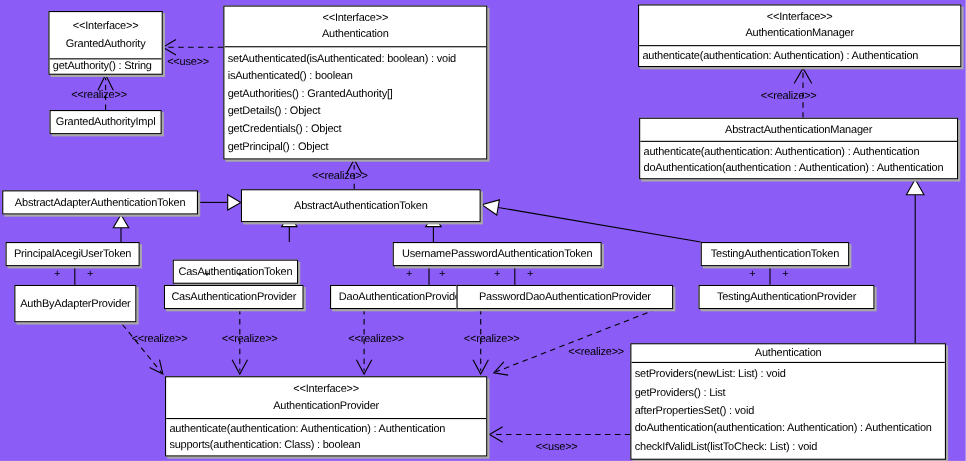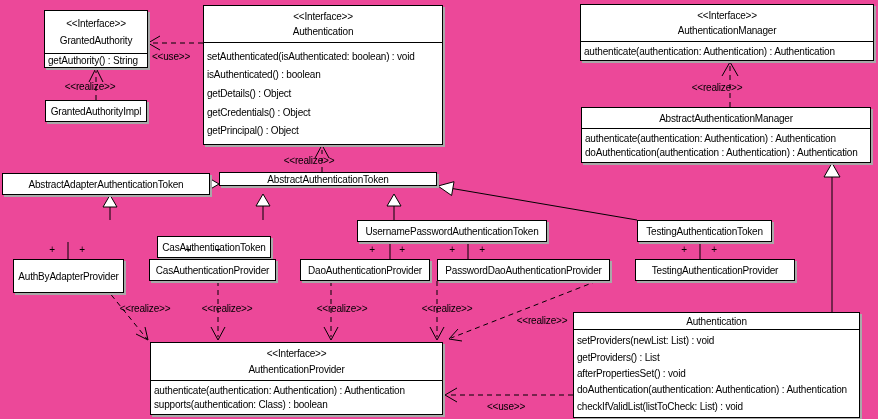--- a/index.html
+++ b/index.html
@@ -1,17 +1,17 @@
 <!DOCTYPE html>
 <html><head>
 <meta charset="utf-8">
 <style>
   html,body{margin:0;padding:0;background:#f0f0f0;}
   .canvas{
-    position:relative;width:878px;height:419px;background:#ec4899;
+    position:relative;width:878px;height:419px;background:#8b5cf6;
     font-family:"Liberation Sans",sans-serif;font-size:10px;letter-spacing:-0.2px;
     color:#000;overflow:hidden;
   }
   svg.wires{position:absolute;left:0;top:0;width:878px;height:419px;}
   svg.wires line, svg.wires polyline{stroke:#000;stroke-width:1;fill:none;}
   svg.wires .dash{stroke-dasharray:5,4;}
   svg.wires polygon{fill:#fff;stroke:#000;stroke-width:1;}
   .uml-class{
     position:absolute;background:#fff;border:1px solid #000;
     box-shadow:2px 2px 0 #a9a9a9;box-sizing:border-box;
@@ -145,20 +145,21 @@
   </div>
 
   <div class="uml-class" style="left:203px;top:5px;width:240px;height:140px">
     <div class="uml-title" style="height:36px">
       <div class="line">&lt;&lt;Interface&gt;&gt;</div>
       <div class="line">Authentication</div>
     </div>
     <div class="uml-methods">
       <div class="m">setAuthenticated(isAuthenticated: boolean) : void</div>
       <div class="m">isAuthenticated() : boolean</div>
+      <div class="m">getAuthorities() : GrantedAuthority[]</div>
       <div class="m">getDetails() : Object</div>
       <div class="m">getCredentials() : Object</div>
       <div class="m">getPrincipal() : Object</div>
     </div>
   </div>
 
   <div class="uml-class" style="left:580px;top:4px;width:294px;height:57px">
     <div class="uml-title" style="height:36px">
       <div class="line">&lt;&lt;Interface&gt;&gt;</div>
       <div class="line">AuthenticationManager</div>
@@ -171,28 +172,31 @@
   <div class="uml-class" style="left:581px;top:107px;width:290px;height:56px">
     <div class="uml-title" style="height:20px">
       <div class="line it">AbstractAuthenticationManager</div>
     </div>
     <div class="uml-methods">
       <div class="m">authenticate(authentication: Authentication) : Authentication</div>
       <div class="m it">doAuthentication(authentication : Authentication) : Authentication</div>
     </div>
   </div>
 
-  <div class="uml-class nameonly" style="left:2px;top:173px;width:208px;height:22px">
+  <div class="uml-class nameonly" style="left:2px;top:173px;width:178px;height:22px">
     <div class="line it">AbstractAdapterAuthenticationToken</div>
   </div>
 
-  <div class="uml-class nameonly" style="left:219px;top:172px;width:218px;height:14px">
+  <div class="uml-class nameonly" style="left:219px;top:172px;width:218px;height:30px">
     <div class="line it">AbstractAuthenticationToken</div>
   </div>
 
+  <div class="uml-class nameonly" style="left:5px;top:220px;width:122px;height:22px">
+    <div class="line">PrincipalAcegiUserToken</div>
+  </div>
 
   <div class="uml-class nameonly" style="left:157px;top:236px;width:114px;height:22px">
     <div class="line">CasAuthenticationToken</div>
   </div>
 
   <div class="uml-class nameonly" style="left:357px;top:220px;width:190px;height:22px">
     <div class="line">UsernamePasswordAuthenticationToken</div>
   </div>
 
   <div class="uml-class nameonly" style="left:637px;top:220px;width:135px;height:22px">
@@ -204,21 +208,21 @@
   </div>
 
   <div class="uml-class nameonly" style="left:149px;top:259px;width:127px;height:22px">
     <div class="line">CasAuthenticationProvider</div>
   </div>
 
   <div class="uml-class nameonly" style="left:300px;top:259px;width:130px;height:22px">
     <div class="line">DaoAuthenticationProvider</div>
   </div>
 
-  <div class="uml-class nameonly" style="left:437px;top:259px;width:173px;height:22px">
+  <div class="uml-class nameonly" style="left:415px;top:259px;width:197px;height:22px">
     <div class="line">PasswordDaoAuthenticationProvider</div>
   </div>
 
   <div class="uml-class nameonly" style="left:635px;top:259px;width:160px;height:22px">
     <div class="line">TestingAuthenticationProvider</div>
   </div>
 
   <div class="uml-class" style="left:150px;top:342px;width:293px;height:73px">
     <div class="uml-title" style="height:37px">
       <div class="line">&lt;&lt;Interface&gt;&gt;</div>

